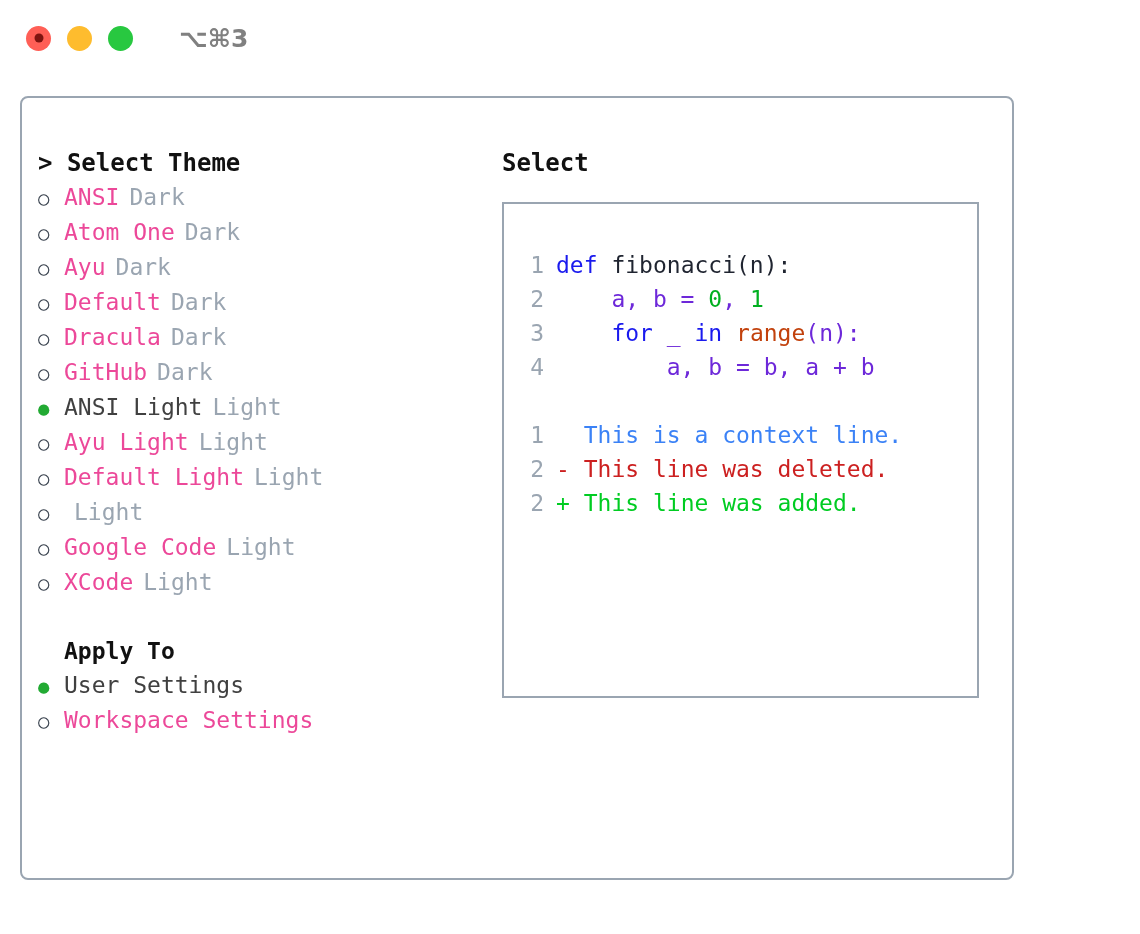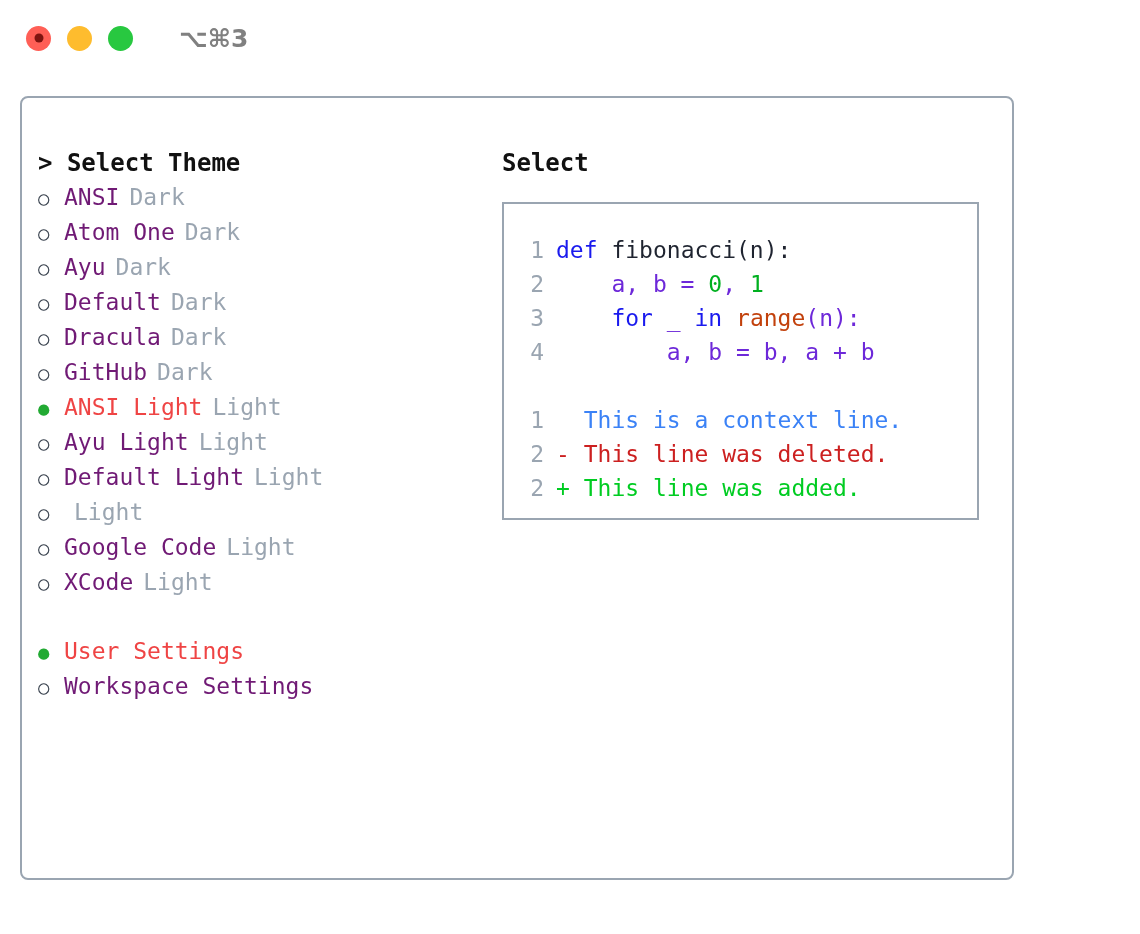--- a/index.html
+++ b/index.html
@@ -120,22 +120,22 @@
     white-space: pre;
   }
   .marker {
     width: 26px;
     flex: 0 0 26px;
     color: #3b4450;
     font-size: 19px;
     line-height: 34px;
   }
   .marker.on { color: #22aa33; }
-  .opt-label { color: #701a75; }
-  .opt-row.selected .opt-label { color: #ef4444; }
+  .opt-label { color: #ec4899; }
+  .opt-row.selected .opt-label { color: #404040; }
   .opt-badge {
     color: #9aa5b1;
     margin-left: 10px;
   }
 
   .group-header {
     display: flex;
     align-items: baseline;
     line-height: 34px;
     font-size: 23px;
@@ -160,25 +160,25 @@
   .preview-title {
     font-size: 24px;
     font-weight: bold;
     color: #111111;
     line-height: 34px;
     white-space: pre;
   }
   .preview-box {
     margin-top: 22px;
     width: 477px;
-    height: 318px;
+    height: 496px;
     border: 2px solid #9aa5b1;
     box-sizing: border-box;
     background: #ffffff;
-    padding: 29px 0 0 18px;
+    padding: 44px 0 0 18px;
   }
   .code-line {
     font-size: 23px;
     line-height: 34px;
     white-space: pre;
   }
   .ln {
     color: #9aa5b1;
     display: inline-block;
     width: 22px;
@@ -252,20 +252,23 @@
             <div class="opt-row">
               <span class="marker">○</span><span class="opt-label">Google Code</span><span class="opt-badge">Light</span>
             </div>
             <div class="opt-row">
               <span class="marker">○</span><span class="opt-label">XCode</span><span class="opt-badge">Light</span>
             </div>
           </div>
 
           <div class="spacer-lg"></div>
 
+          <div class="group-header">
+            <span class="marker"></span><span class="group-title">Apply To</span>
+          </div>
 
           <div>
             <div class="opt-row selected">
               <span class="marker on">●</span><span class="opt-label">User Settings</span>
             </div>
             <div class="opt-row">
               <span class="marker">○</span><span class="opt-label">Workspace Settings</span>
             </div>
           </div>
 

